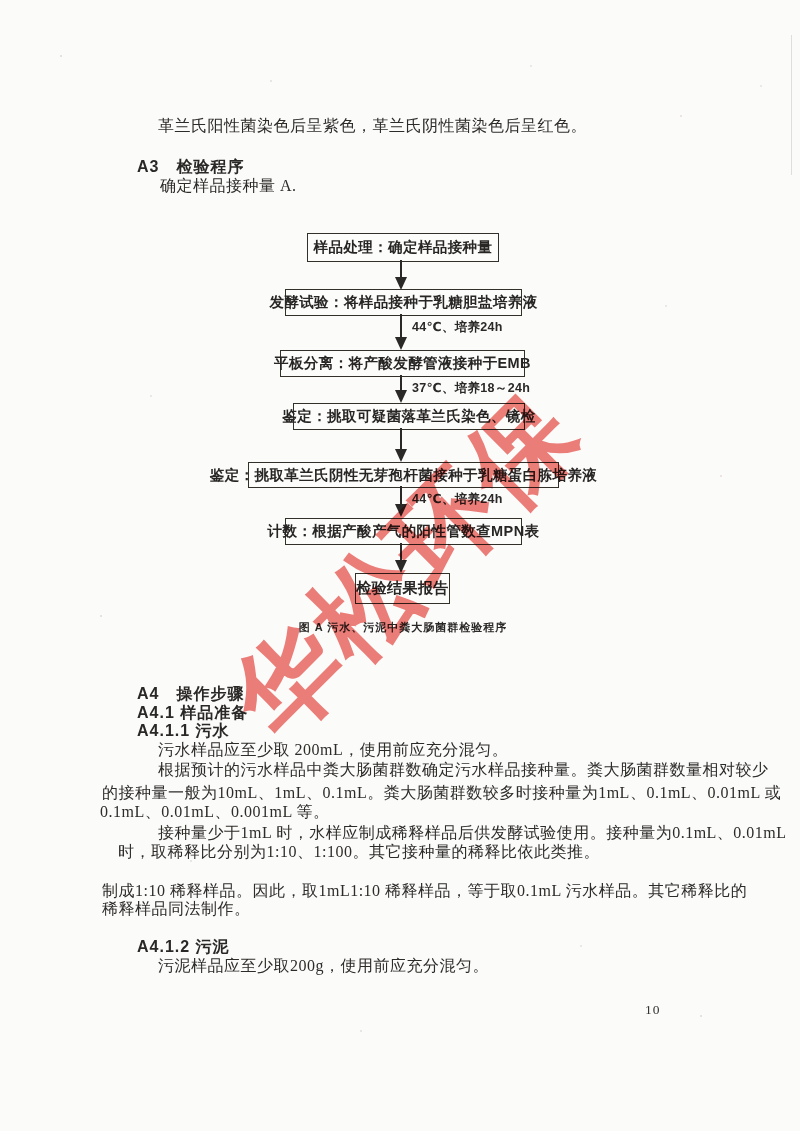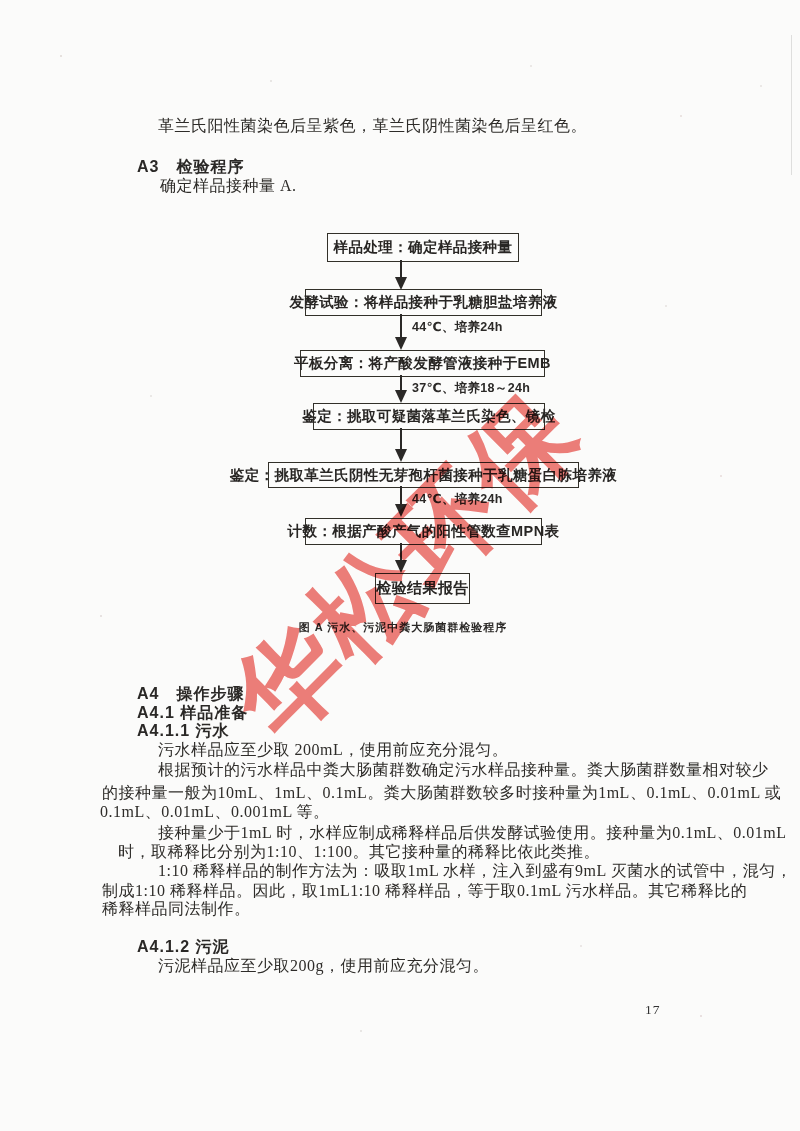--- a/index.html
+++ b/index.html
@@ -20,21 +20,20 @@
     font-weight:600;letter-spacing:1px;color:#2a2826;
   }
   .note{font-size:13px;letter-spacing:.3px;color:#343230;}
   
   .fbox{
     position:absolute;border:1.6px solid #323029;background:rgba(255,255,255,.25);
     display:flex;align-items:center;justify-content:center;
     font-family:"Liberation Sans","DejaVu Sans",sans-serif;
     font-size:14.5px;font-weight:600;letter-spacing:.4px;color:#282624;
     white-space:nowrap;
-    margin-left:20px;
   }
   .aline{position:absolute;width:2.4px;background:#2b2927;}
   .ahead{
     position:absolute;width:0;height:0;
     border-left:6px solid transparent;border-right:6px solid transparent;
     border-top:13px solid #2b2927;
   }
   .alabel{
     position:absolute;white-space:nowrap;
     font-family:"Liberation Sans","DejaVu Sans",sans-serif;
@@ -127,23 +126,22 @@
 
   <div class="line heading" style="left:137px;top:684px">A4　操作步骤</div>
   <div class="line heading" style="left:137px;top:703px">A4.1 样品准备</div>
   <div class="line heading" style="left:137px;top:721px">A4.1.1 污水</div>
   <div class="line" style="left:158px;top:740px">污水样品应至少取 200mL，使用前应充分混匀。</div>
   <div class="line" style="left:158px;top:760px">根据预计的污水样品中粪大肠菌群数确定污水样品接种量。粪大肠菌群数量相对较少</div>
   <div class="line" style="left:102px;top:783px">的接种量一般为10mL、1mL、0.1mL。粪大肠菌群数较多时接种量为1mL、0.1mL、0.01mL 或</div>
   <div class="line" style="left:100px;top:802px">0.1mL、0.01mL、0.001mL 等。</div>
   <div class="line" style="left:158px;top:823px">接种量少于1mL 时，水样应制成稀释样品后供发酵试验使用。接种量为0.1mL、0.01mL</div>
   <div class="line" style="left:118px;top:842px">时，取稀释比分别为1:10、1:100。其它接种量的稀释比依此类推。</div>
-  <div class="line" style="left:158px;top:861px">1:10 稀释样品的制作方法为：吸取1mL 水样，注入到盛有9mL 灭菌水的试管中，混匀，</div>
   <div class="line" style="left:102px;top:881px">制成1:10 稀释样品。因此，取1mL1:10 稀释样品，等于取0.1mL 污水样品。其它稀释比的</div>
   <div class="line" style="left:102px;top:899px">稀释样品同法制作。</div>
   <div class="line heading" style="left:137px;top:937px">A4.1.2 污泥</div>
   <div class="line" style="left:158px;top:956px">污泥样品应至少取200g，使用前应充分混匀。</div>
 
-  <div class="pagenum">17</div>
+  <div class="pagenum">10</div>
 
   <div class="watermark">华松环保</div>
 
 </div>
 
 </body></html>

